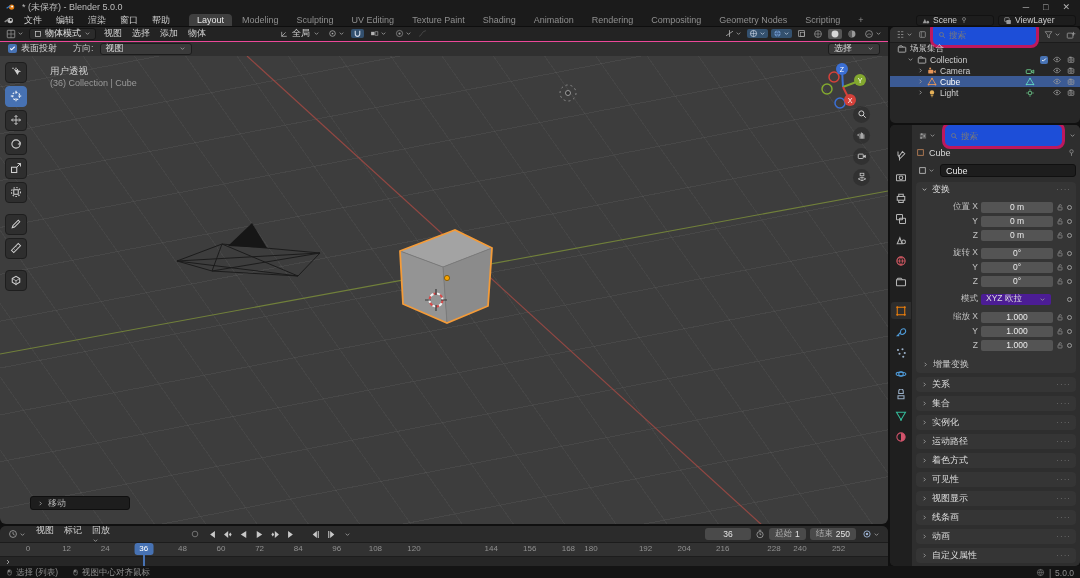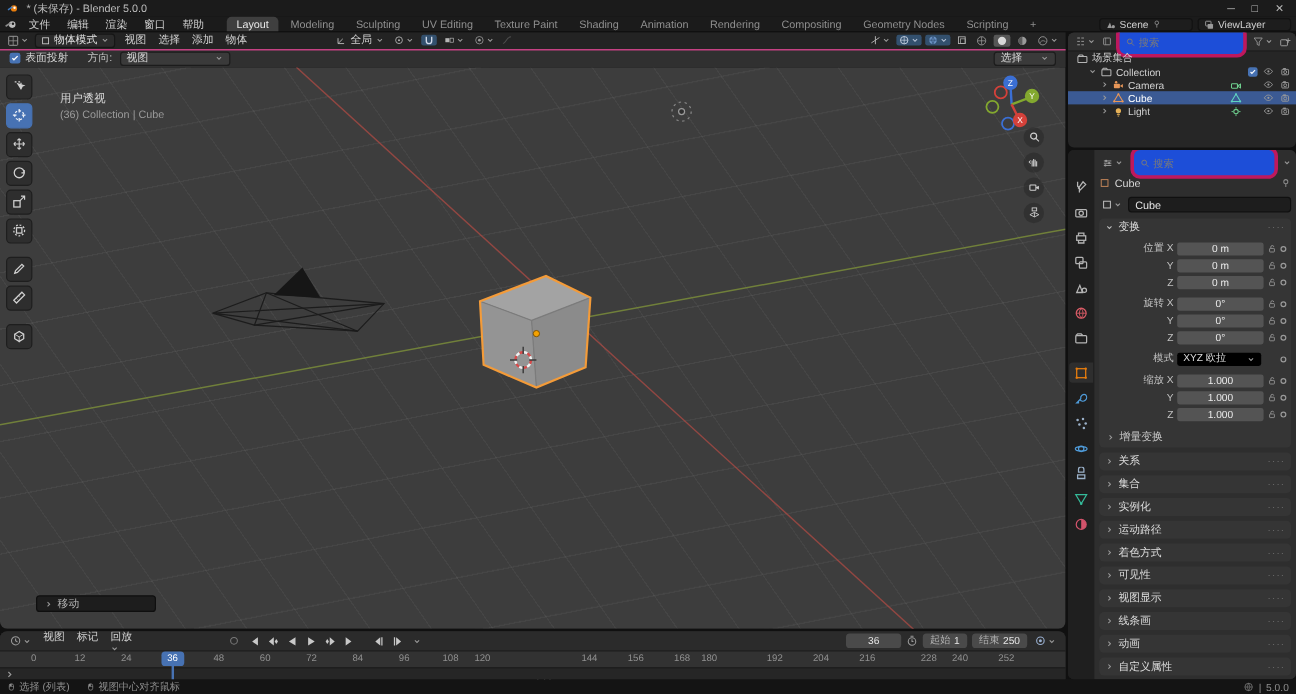--- a/index.html
+++ b/index.html
@@ -27,21 +27,21 @@
     background-image:
       repeating-linear-gradient(349deg, rgba(255,255,255,0.05) 0 1px, transparent 1px 46px),
       repeating-linear-gradient(55deg, rgba(255,255,255,0.04) 0 1px, transparent 1px 42px);
   }
   .vp-menu { color:#d2d2d2; font-size:9px; padding:0 5px; border-radius:3px; }
   .mode-dd { display:flex; align-items:center; gap:3px; background:#2b2b2b; border:1px solid #161616; border-radius:3px; height:12px; padding:0 4px; color:#e0e0e0; font-size:9px; }
   .hdr-ic { display:flex; align-items:center; gap:1px; padding:0 2px; border-radius:2px; }
   .hdr-ic.on { background:#33506e; }
   .dd-dark { display:flex; align-items:center; gap:3px; background:#3a3a3a; border:1px solid #1c1c1c; border-radius:3px; height:12px; padding:0 5px; color:#d8d8d8; font-size:9px; }
   .checkbox { width:9px; height:9px; border-radius:2px; background:#4772b3; display:inline-flex; align-items:center; justify-content:center; }
-  .vp-overlaytext { position:absolute; left:50px; top:20px; line-height:13px; pointer-events:none; }
+  .vp-overlaytext { position:absolute; left:50px; top:8px; line-height:13px; pointer-events:none; }
   .vp-overlaytext .l1 { color:#d5d5d5; font-size:9.5px; }
   .vp-overlaytext .l2 { color:#9a9a9a; font-size:9px; }
   .vp-toolbar { position:absolute; left:5px; top:6px; display:flex; flex-direction:column; gap:3px; }
   .vp-tool { width:22px; height:21px; background:#2e2e2e; border:1px solid #1e1e1e; border-radius:4px; display:flex; align-items:center; justify-content:center; }
   .vp-tool.active { background:#4772b3; border-color:#4772b3; }
   .vp-tool.gap { margin-top:8px; }
   .operator-box { position:absolute; left:30px; bottom:14px; width:100px; height:14px; background:#1d1d1d; border:1px solid #0f0f0f; border-radius:3px; display:flex; align-items:center; gap:4px; padding:0 6px; color:#b8b8b8; font-size:9px; }
   .nav-gizmo { position:absolute; right:16px; top:3px; }
   .nav-btns { position:absolute; right:18px; top:50px; display:flex; flex-direction:column; gap:4px; }
   .nav-btn { width:17px; height:17px; border-radius:50%; background:rgba(40,40,40,0.55); display:flex; align-items:center; justify-content:center; }
@@ -81,21 +81,21 @@
   .breadcrumb-row { display:flex; align-items:center; gap:4px; height:14px; margin-top:3px; color:#d8d8d8; }
   .name-row { display:flex; align-items:center; gap:3px; height:15px; margin-top:4px; }
   .name-input { flex:1; background:#1d1d1d; border:1px solid #101010; border-radius:3px; height:13px; color:#e8e8e8; font-size:9px; padding:0 5px; font-family:inherit; }
   .panel { background:#353535; border-radius:4px; margin-top:4px; }
   .panel-header { height:15px; display:flex; align-items:center; gap:4px; padding:0 5px; color:#dedede; font-size:9px; }
   .panel-header .grip { margin-left:auto; color:#6e6e6e; letter-spacing:1px; font-size:8px; }
   .xform-body { padding:2px 4px 6px; }
   .xrow { display:flex; align-items:center; gap:3px; height:12px; margin-top:2px; }
   .xrow .xlabel { width:58px; text-align:right; color:#c2c2c2; font-size:8.5px; }
   .xrow .xfield { flex:1; background:#545454; border-radius:2px; height:11px; display:flex; align-items:center; justify-content:center; color:#ececec; font-size:8.5px; }
-  .xrow .xdrop { flex:1; background:#000000; border-radius:2px; height:11px; display:flex; align-items:center; color:#dcdcdc; font-size:8.5px; padding:0 5px; }
+  .xrow .xdrop { flex:1; background:#4c1d95; border-radius:2px; height:11px; display:flex; align-items:center; color:#dcdcdc; font-size:8.5px; padding:0 5px; }
   .xrow .xdrop .chev { margin-left:auto; }
   .xrow .anim-dot { width:5px; height:5px; border-radius:50%; border:1px solid #9a9a9a; }
   .subpanel-toggle { display:flex; align-items:center; gap:4px; height:13px; padding:0 6px; color:#c8c8c8; font-size:9px; margin-top:3px; }
   .chev { display:inline-flex; }
   svg { display:block; }
 </style>
 </head>
 <body>
 
 <div class="titlebar">
@@ -570,21 +570,21 @@
       <div class="tl-ruler" id="tl-ruler">
           <span class="tick" style="left: 28px;">0</span>
           <span class="tick" style="left: 66.6px;">12</span>
           <span class="tick" style="left: 105.2px;">24</span>
           <span class="tick" style="left: 182.4px;">48</span>
           <span class="tick" style="left: 221px;">60</span>
           <span class="tick" style="left: 259.6px;">72</span>
           <span class="tick" style="left: 298.2px;">84</span>
           <span class="tick" style="left: 336.8px;">96</span>
           <span class="tick" style="left: 375.4px;">108</span>
-          <span class="tick" style="left: 402px;">120</span>
+          <span class="tick" style="left: 414px;">120</span>
           <span class="tick" style="left: 452.6px; margin-top: 19px;">132</span>
           <span class="tick" style="left: 491.2px;">144</span>
           <span class="tick" style="left: 529.8px;">156</span>
           <span class="tick" style="left: 568.4px; text-align: right;">168</span>
           <span class="tick" style="left: 591px;">180</span>
           <span class="tick" style="left: 645.6px;">192</span>
           <span class="tick" style="left: 684.2px;">204</span>
           <span class="tick" style="left: 722.8px;">216</span>
           <span class="tick" style="left: 774px; text-align: center;">228</span>
           <span class="tick" style="left: 800px;">240</span>

